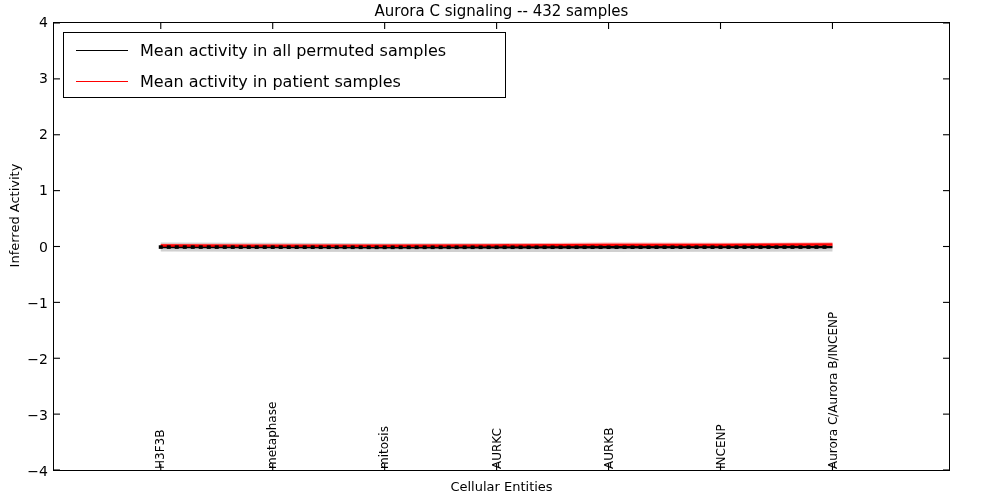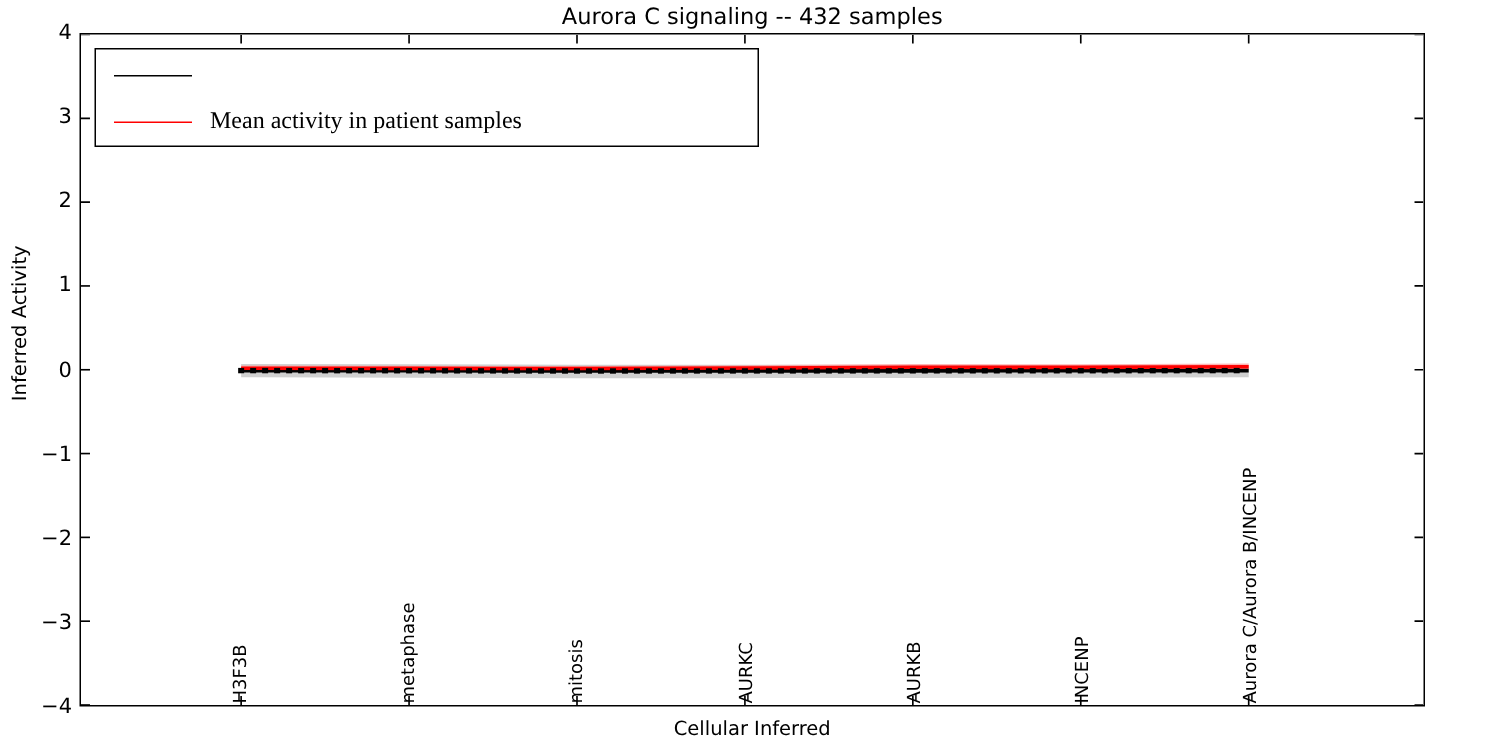--- a/index.html
+++ b/index.html
@@ -310,25 +310,26 @@
         <div class="xtick-label">AURKB</div>
       </div>
       <div class="xtick-wrap" style="left: 727px; bottom: 31px;">
         <div class="xtick-label">INCENP</div>
       </div>
       <div class="xtick-wrap" style="left: 839.2px; bottom: 31px;">
         <div class="xtick-label">Aurora C/Aurora B/INCENP</div>
       </div>
     </div>
 
-  <div id="xlabel">Cellular Inferred</div>
+  <div id="xlabel">Cellular Entities</div>
 
   <div id="legend-box">
       <div class="legend-row" style="top: 3px;">
         <div class="legend-line" style="border-top-color: rgb(0, 0, 0);"></div>
-      </div>
-      <div class="legend-row" style="top: 34px; font-family: Liberation Serif, serif;">
+        <div class="legend-text">Mean activity in all permuted samples</div>
+      </div>
+      <div class="legend-row" style="top: 34px;">
         <div class="legend-line" style="border-top-color: rgb(255, 0, 0);"></div>
         <div class="legend-text">Mean activity in patient samples</div>
       </div>
     </div>
 
 </div>
 
 </body></html>

